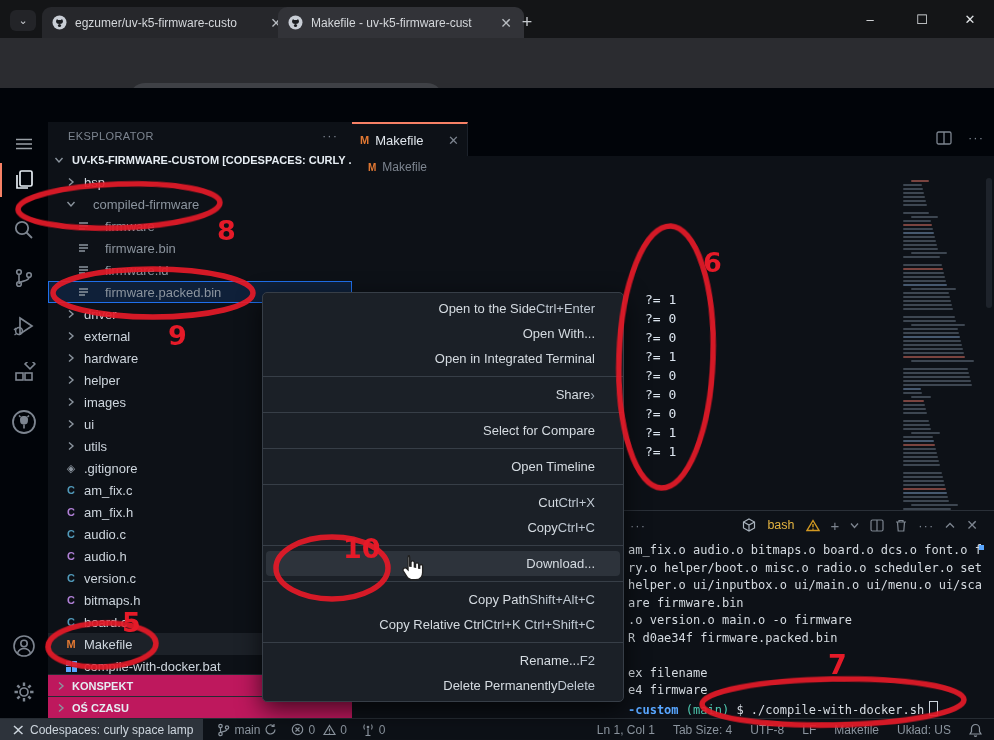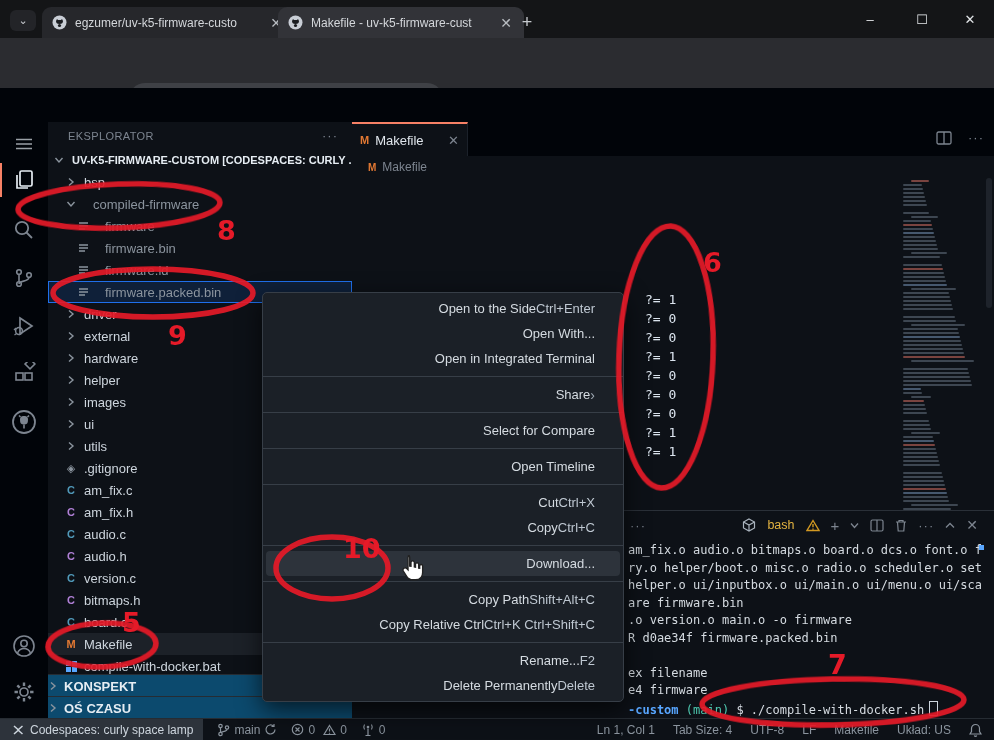--- a/index.html
+++ b/index.html
@@ -50,22 +50,22 @@
   #tree{position:absolute;left:0;top:27px;width:100%;}
   .trow{height:22px;display:flex;align-items:center;font-size:13px;color:#cdd5dd;gap:6px;}
   .trow .tico{width:14px;display:flex;justify-content:center;align-items:center;flex:none;}
   .trow.lvl0{padding-left:4px;font-weight:bold;font-size:11px;color:#e6edf3;}
   .trow.lvl1{padding-left:16px;}
   .trow.lvl2{padding-left:28px;}
   .trow.dim{color:#8b949e;gap:15px;}
   .trow.selected{background:rgba(31,111,235,.16);box-shadow:inset 0 0 0 1px #1f6feb;}
   .trow.active{background:#1c2128;}
   .trow .tlabel{white-space:nowrap;overflow:hidden;}
-  .sbsection{position:absolute;left:0;width:100%;height:22px;background:#0c4a6e;border-top:1px solid #262c33;
-             display:flex;align-items:center;gap:6px;font-size:13px;font-weight:bold;color:#e6edf3;}
+  .sbsection{position:absolute;left:0;width:100%;height:22px;background:#be185d;border-top:1px solid #262c33;
+             display:flex;align-items:center;gap:6px;padding-left:8px;font-size:11px;font-weight:bold;color:#e6edf3;}
   
   #tabbar{left:352px;top:122px;width:642px;height:34px;background:#010409;}
   #edtab{position:absolute;left:0;top:0;width:116px;height:34px;background:#0d1117;border-top:2px solid #f78166;
          border-right:1px solid #1b212a;display:flex;align-items:center;gap:6px;padding:0 8px;box-sizing:border-box;}
   #edtab .tl{font-size:13px;color:#e0e6ec;flex:1;}
   #edtab .tc{color:#7d8590;font-size:13px;}
   #tabbaricons{position:absolute;right:10px;top:8px;display:flex;gap:16px;color:#7d8590;align-items:center;}
   #breadcrumb{left:352px;top:156px;width:642px;height:22px;background:#0d1117;display:flex;align-items:center;gap:6px;padding-left:16px;box-sizing:border-box;}
   #breadcrumb .bc{font-size:12px;color:#7d8590;}
   #codearea{left:352px;top:178px;width:642px;height:332px;background:#0d1117;font-family:"DejaVu Sans Mono",monospace;font-size:13px;}

